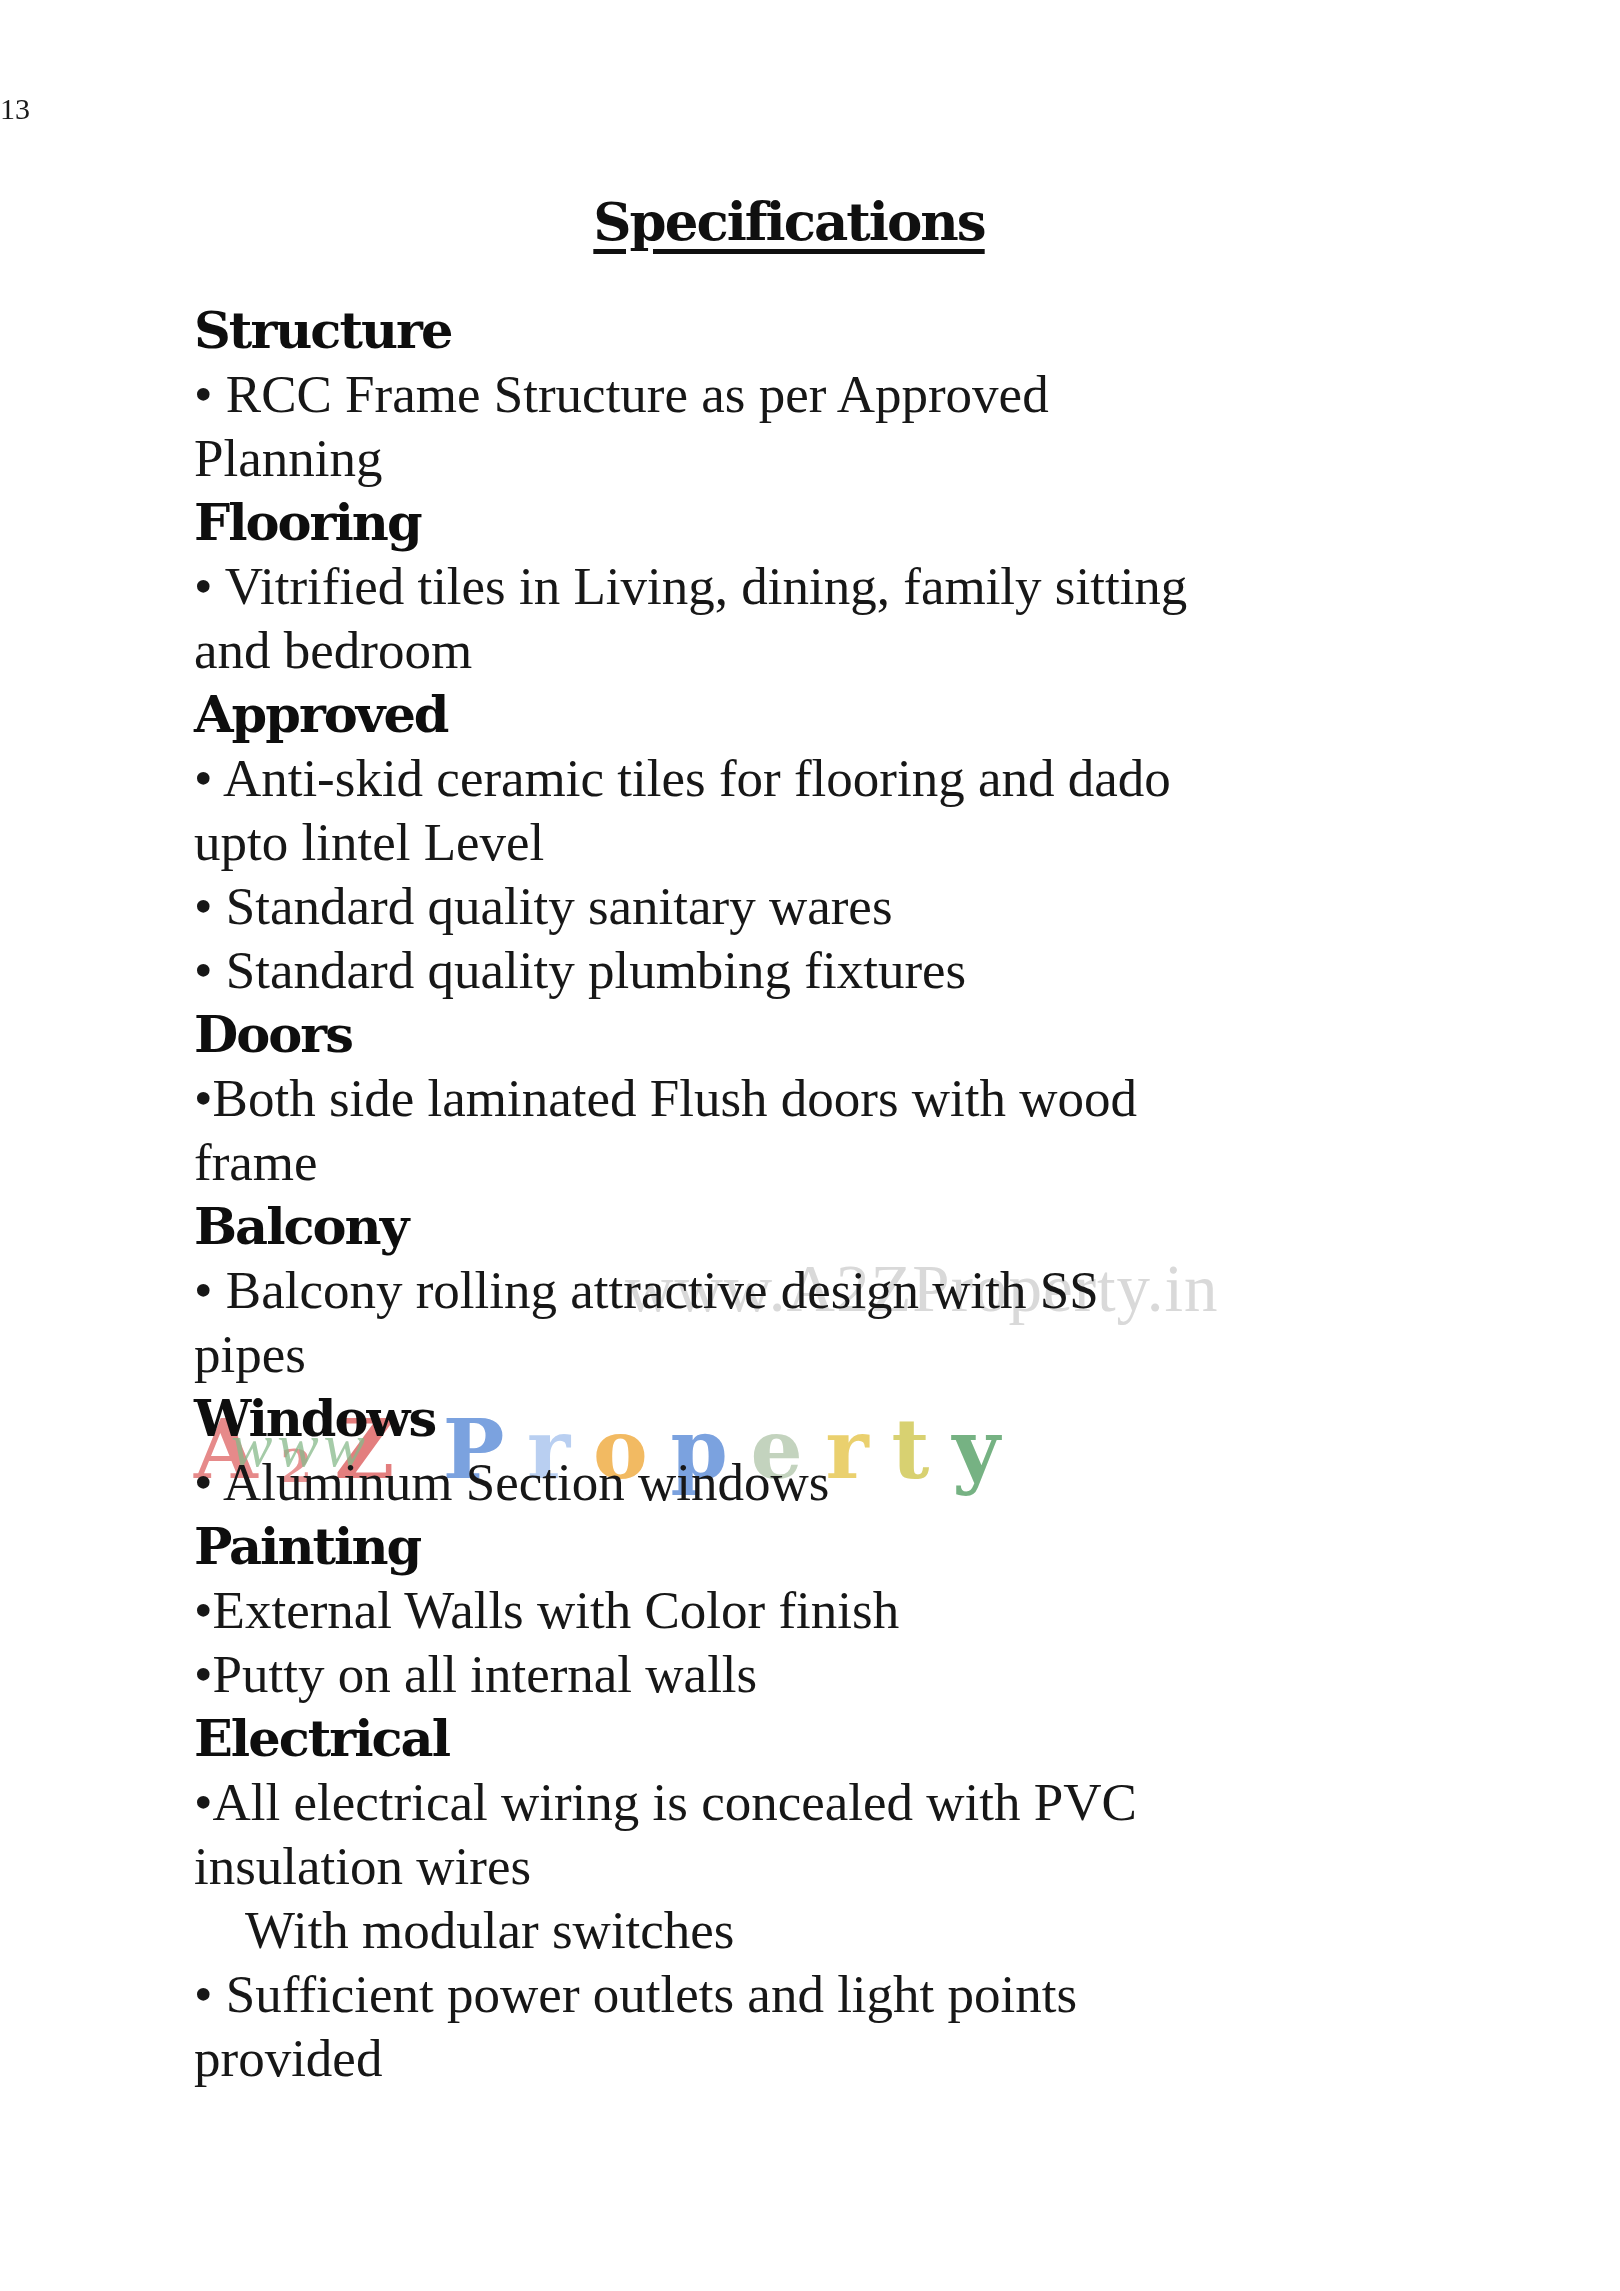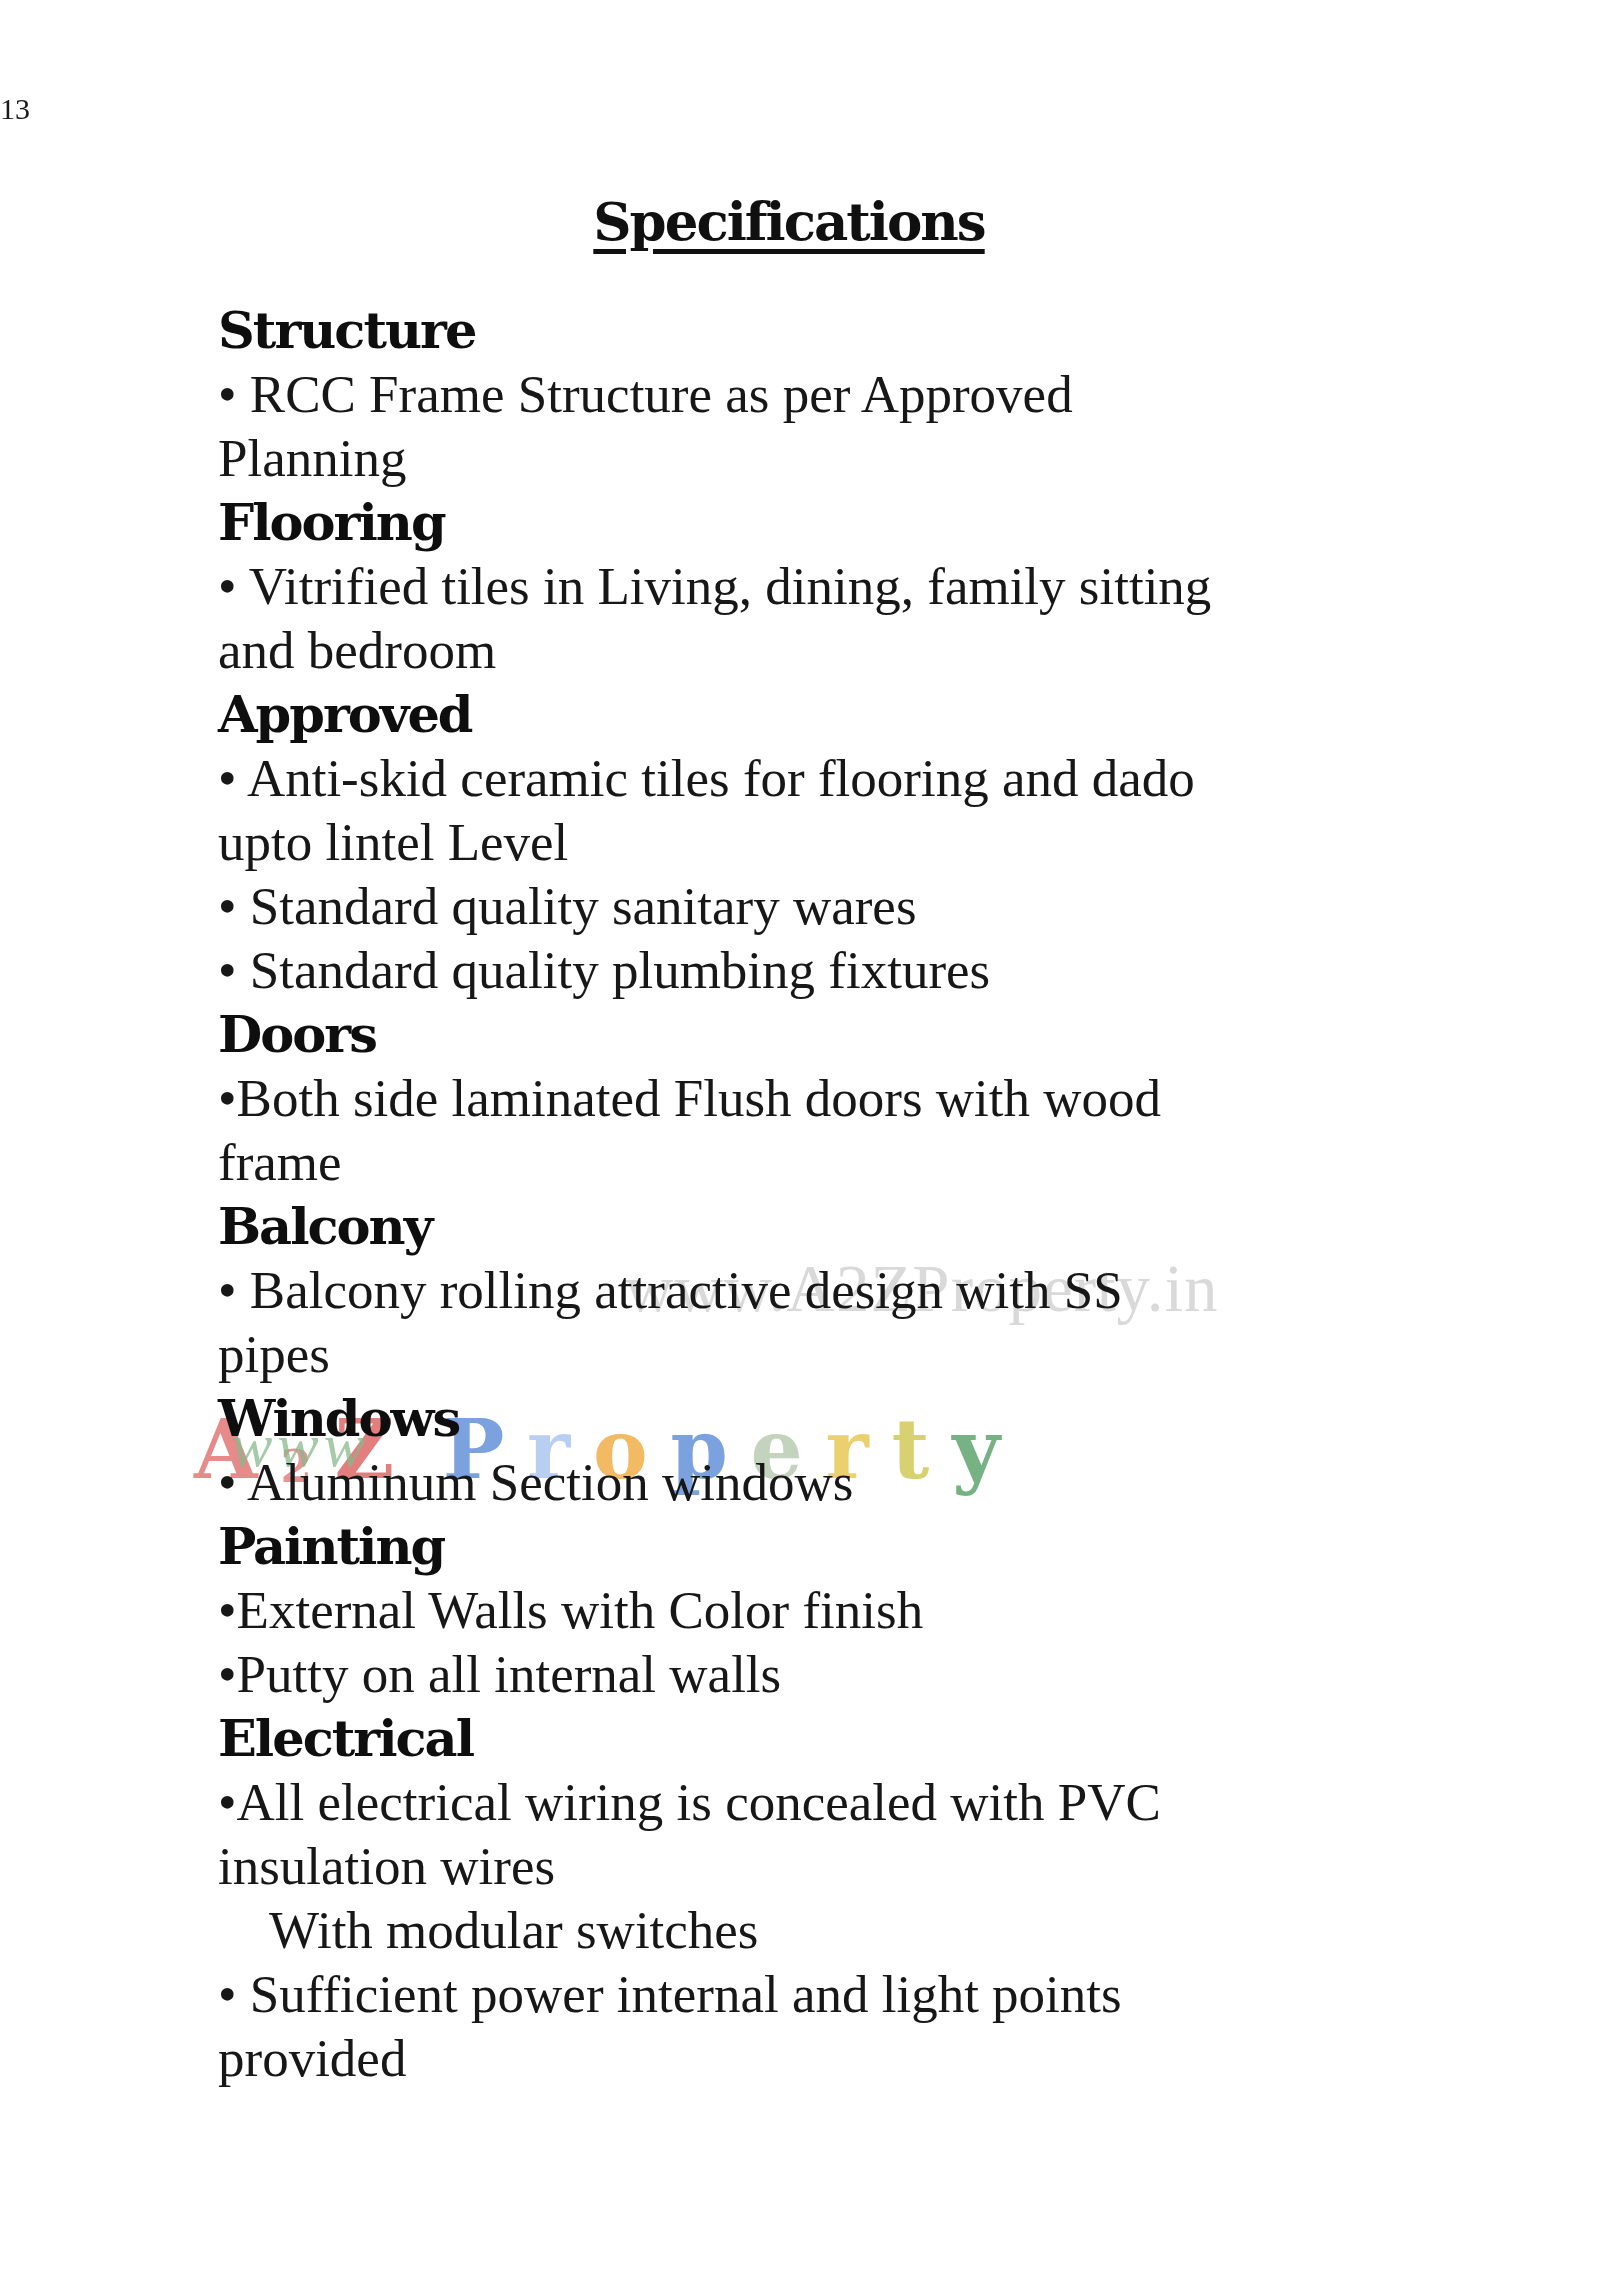--- a/index.html
+++ b/index.html
@@ -57,21 +57,21 @@
   .doc-title span{
     text-decoration:underline;
     text-decoration-thickness:4.9px;
     text-underline-offset:8.8px;
   }
   .content{
     position:absolute;left:194px;top:298px;width:1362px;
     font-size:53px;line-height:64px;
     z-index:2;
   }
-  .line{white-space:nowrap;height:64px;margin-left:24px;}
+  .line{white-space:nowrap;height:64px;}
   .heading{
     font-family:"DejaVu Serif", serif;
     font-weight:bold;
     font-size:51px;
     letter-spacing:-2px;
     color:#0e0e0e;
   }
   .indent{padding-left:51px;}
 </style>
 </head>
@@ -122,18 +122,18 @@
     <div class="line">pipes</div>
     <div class="line heading">Windows</div>
     <div class="line">• Aluminum Section windows</div>
     <div class="line heading">Painting</div>
     <div class="line">•External Walls with Color finish</div>
     <div class="line">•Putty on all internal walls</div>
     <div class="line heading">Electrical</div>
     <div class="line">•All electrical wiring is concealed with PVC</div>
     <div class="line">insulation wires</div>
     <div class="line indent">With modular switches</div>
-    <div class="line">• Sufficient power internal and light points</div>
+    <div class="line">• Sufficient power outlets and light points</div>
     <div class="line">provided</div>
   </div>
 
 </div>
 
 
 </body></html>

